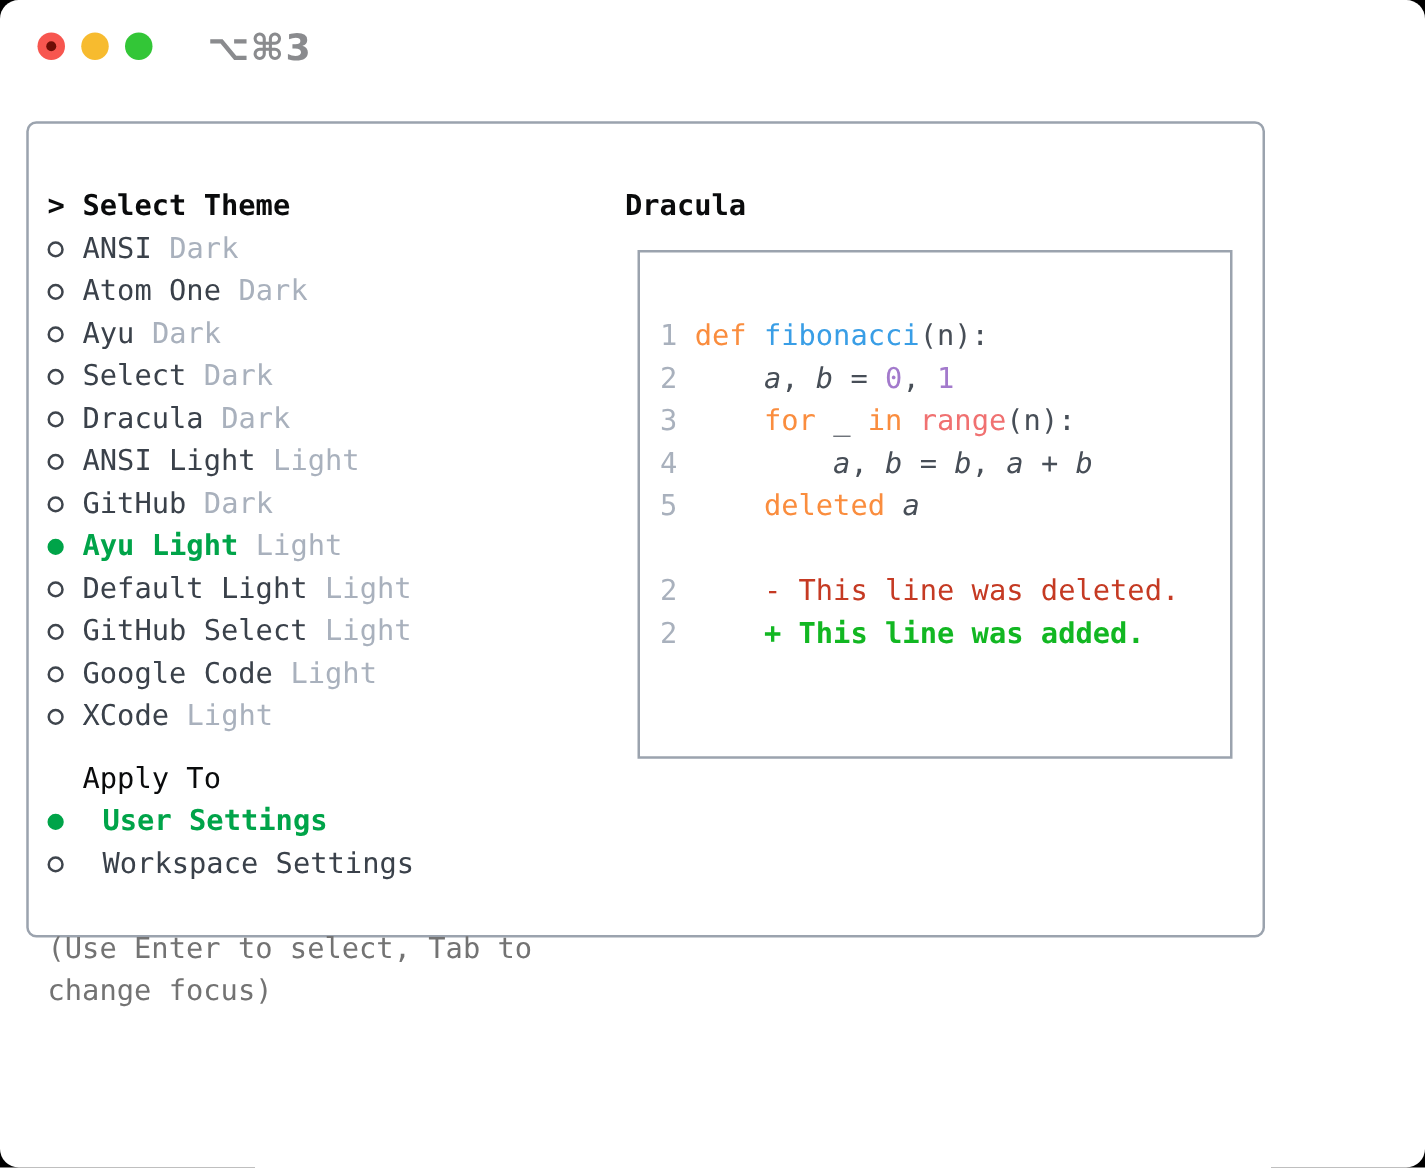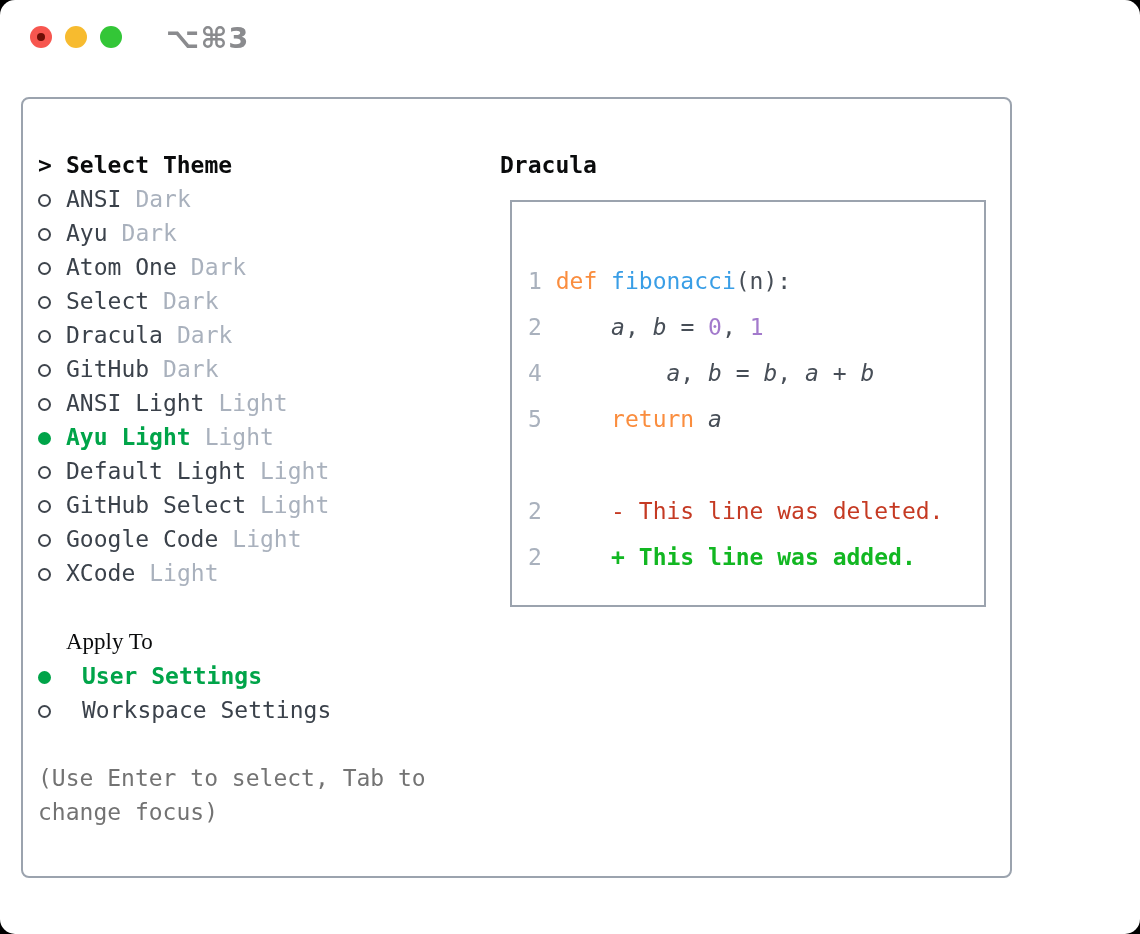--- a/index.html
+++ b/index.html
@@ -23,51 +23,51 @@
     position:absolute;left:7px;top:7px;width:8px;height:8px;border-radius:50%;
     background:#6e0e06;
   }
   .shortcut{
     position:absolute;left:166px;top:21px;
     font-family:"DejaVu Sans","Liberation Sans",sans-serif;
     font-size:29px;font-weight:700;color:#8a8b8e;letter-spacing:1px;
   }
   
   .panel{
-    position:absolute;left:21px;top:97px;width:991px;height:781px;
+    position:absolute;left:21px;top:97px;width:991px;height:653px;
     border:2px solid #9ba3ae;border-radius:8px;box-sizing:border-box;
     background:#fff;
   }
   .row{height:34px;line-height:34px;font-size:23px;white-space:pre;}
   
   .left-col{position:absolute;left:15px;top:49px;}
   .header-row{font-weight:700;color:#0a0b0c;}
   .arrow{display:inline-block;width:28px;}
   .item{cursor:default;}
   .radio{
     display:inline-block;width:13px;height:13px;box-sizing:border-box;
     border:2px solid #3f454d;border-radius:50%;margin-right:15px;
   }
   .item.selected .radio{background:#00a449;border-color:#00a449;}
   .item .label{color:#3a414a;}
   .item.selected .label{color:#00a449;font-weight:bold;}
   .variant{color:#a9b1bd;margin-left:14px;}
-  .section-header{color:#0a0b0c;padding-left:28px;margin-top:35px;font-family:Liberation Serif, serif;}
+  .section-header{color:#0a0b0c;padding-left:28px;margin-top:16px;}
   #apply-list .item .label{color:#3a414a;margin-left:16px;}
   #apply-list .item.selected .label{color:#00a449;}
   .help{margin-top:34px;}
   .help .row{color:#737373;}
   
   .preview-header{position:absolute;left:477px;top:49px;font-weight:700;color:#0a0b0c;}
   .preview-box{
     position:absolute;left:487px;top:101px;width:476px;height:407px;
     border:2px solid #9ba3ae;box-sizing:border-box;background:#fff;
   }
   #code{padding:50px 0 0 16px;}
-  .cline{height:34px;line-height:34px;font-size:23px;white-space:pre;margin-top:12px;}
+  .cline{height:34px;line-height:34px;font-size:23px;white-space:pre;}
   .tk-num{color:#a9b1bd;}
   .tk-kw{color:#fa8d3e;}
   .tk-fn{color:#399ee6;}
   .tk-plain{color:#474e57;}
   .tk-var{color:#474e57;font-style:italic;}
   .tk-const{color:#a37acc;}
   .tk-special{color:#f07171;}
   .tk-ctx{color:#8d949d;}
   .tk-ctxv{color:#8d949d;font-style:italic;}
   .tk-del{color:#c53a23;}
@@ -85,26 +85,26 @@
   <span class="tl green"></span>
   <span class="shortcut">⌥⌘3</span>
 
   <div class="panel">
 
     <div class="left-col">
       <div class="row header-row"><span class="arrow">&gt;</span><span>Select Theme</span></div>
 
       <div id="theme-list">
           <div class="row item"><span class="radio"></span><span class="label">ANSI</span><span class="variant">Dark</span></div>
+          <div class="row item"><span class="radio"></span><span class="label">Atom One</span><span class="variant">Dark</span></div>
           <div class="row item"><span class="radio"></span><span class="label">Ayu</span><span class="variant">Dark</span></div>
-          <div class="row item"><span class="radio"></span><span class="label">Atom One</span><span class="variant">Dark</span></div>
           <div class="row item"><span class="radio"></span><span class="label">Select</span><span class="variant">Dark</span></div>
           <div class="row item"><span class="radio"></span><span class="label">Dracula</span><span class="variant">Dark</span></div>
+          <div class="row item"><span class="radio"></span><span class="label">ANSI Light</span><span class="variant">Light</span></div>
           <div class="row item"><span class="radio"></span><span class="label">GitHub</span><span class="variant">Dark</span></div>
-          <div class="row item"><span class="radio"></span><span class="label">ANSI Light</span><span class="variant">Light</span></div>
           <div class="row item selected"><span class="radio"></span><span class="label">Ayu Light</span><span class="variant">Light</span></div>
           <div class="row item"><span class="radio"></span><span class="label">Default Light</span><span class="variant">Light</span></div>
           <div class="row item"><span class="radio"></span><span class="label">GitHub Select</span><span class="variant">Light</span></div>
           <div class="row item"><span class="radio"></span><span class="label">Google Code</span><span class="variant">Light</span></div>
           <div class="row item"><span class="radio"></span><span class="label">XCode</span><span class="variant">Light</span></div>
         </div>
 
       <div class="row section-header">Apply To</div>
 
       <div id="apply-list">
@@ -117,22 +117,23 @@
           <div class="row">change focus)</div>
         </div>
     </div>
 
     <div class="row preview-header">Dracula</div>
 
     <div class="preview-box">
       <div id="code">
           <div class="cline"><span class="tk-num">1 </span><span class="tk-kw">def</span><span class="tk-plain"> </span><span class="tk-fn">fibonacci</span><span class="tk-plain">(n):</span></div>
           <div class="cline"><span class="tk-num">2</span><span class="tk-plain">     </span><span class="tk-var">a</span><span class="tk-plain">, </span><span class="tk-var">b</span><span class="tk-plain"> = </span><span class="tk-const">0</span><span class="tk-plain">, </span><span class="tk-const">1</span></div>
+          <div class="cline"><span class="tk-num">3</span><span class="tk-plain">     </span><span class="tk-kw">for</span><span class="tk-plain"> _ </span><span class="tk-kw">in</span><span class="tk-plain"> </span><span class="tk-special">range</span><span class="tk-plain">(n):</span></div>
           <div class="cline"><span class="tk-num">4</span><span class="tk-plain">         </span><span class="tk-var">a</span><span class="tk-plain">, </span><span class="tk-var">b</span><span class="tk-plain"> = </span><span class="tk-var">b</span><span class="tk-plain">, </span><span class="tk-var">a</span><span class="tk-plain"> + </span><span class="tk-var">b</span></div>
-          <div class="cline"><span class="tk-num">5</span><span class="tk-plain">     </span><span class="tk-kw">return</span><span class="tk-plain"> </span><span class="tk-var">a</span></div>
+          <div class="cline"><span class="tk-num">5</span><span class="tk-plain">     </span><span class="tk-kw">deleted</span><span class="tk-plain"> </span><span class="tk-var">a</span></div>
           <div class="cline"></div>
           <div class="cline"><span class="tk-num">2</span><span class="tk-del">     </span><span class="tk-del">- This line was deleted.</span></div>
           <div class="cline"><span class="tk-num">2</span><span class="tk-add">     </span><span class="tk-add">+ This line was added.</span></div>
         </div>
     </div>
 
   </div>
 </div>
 
 </body></html>

